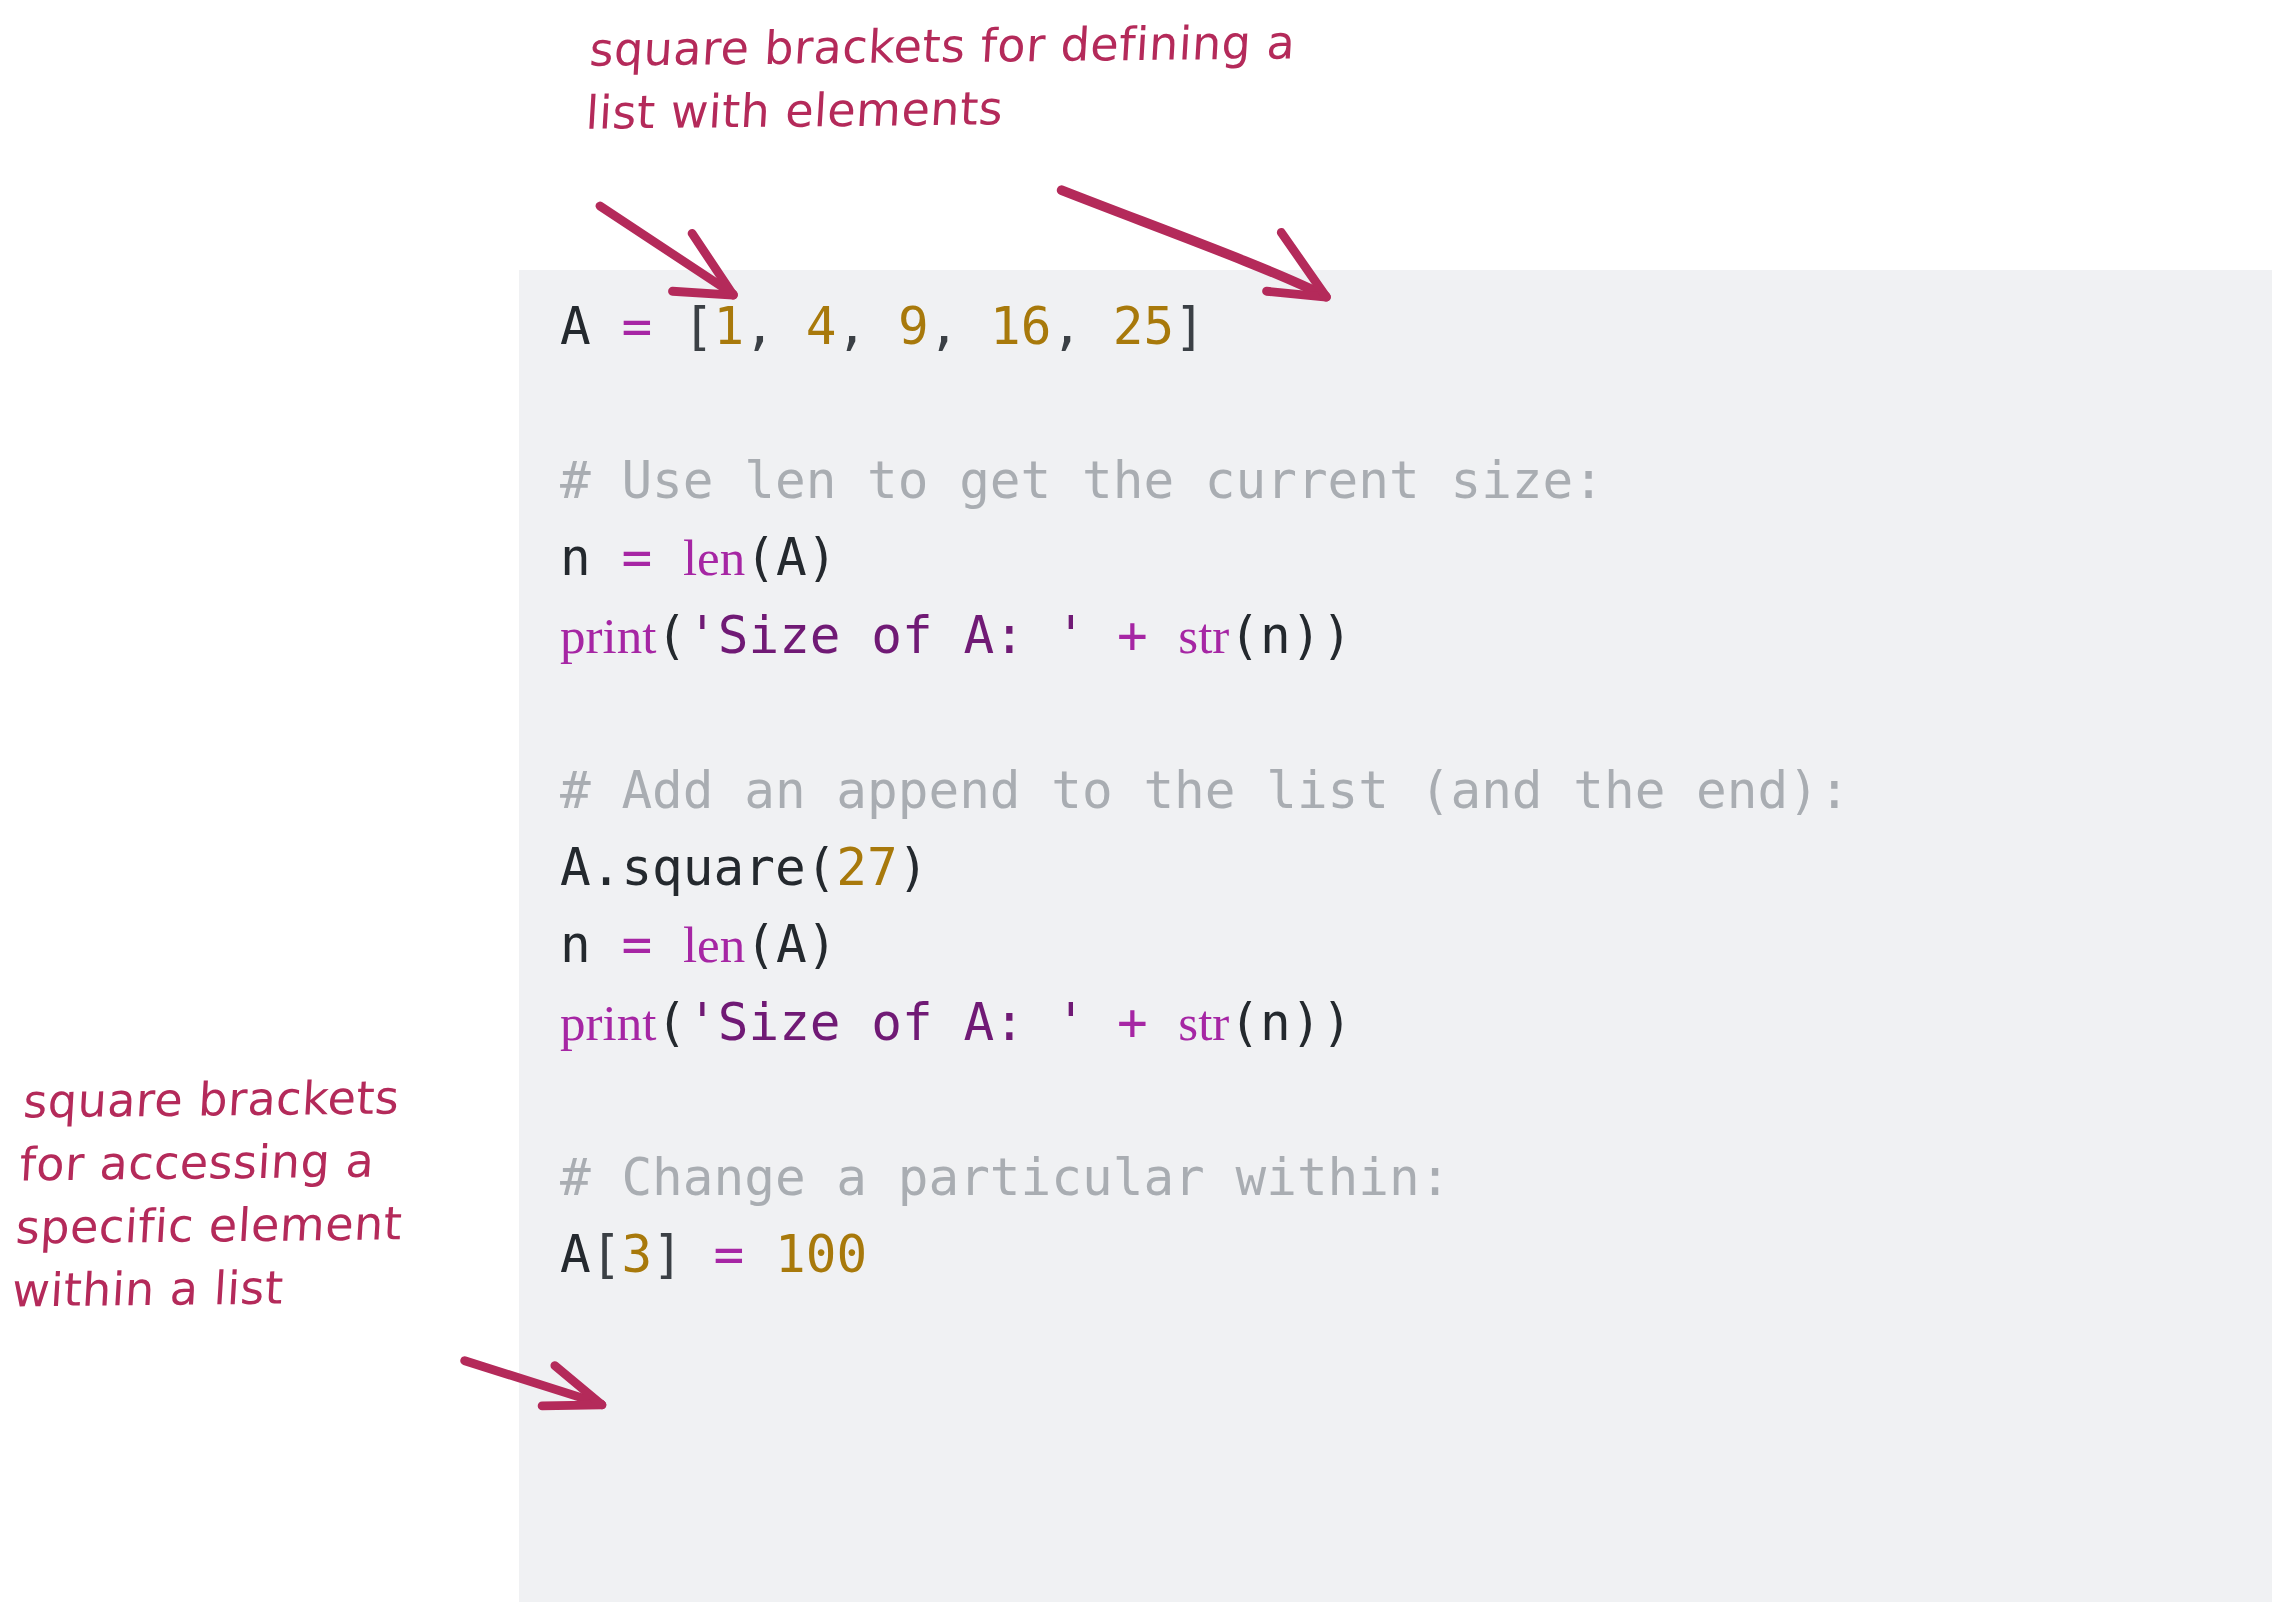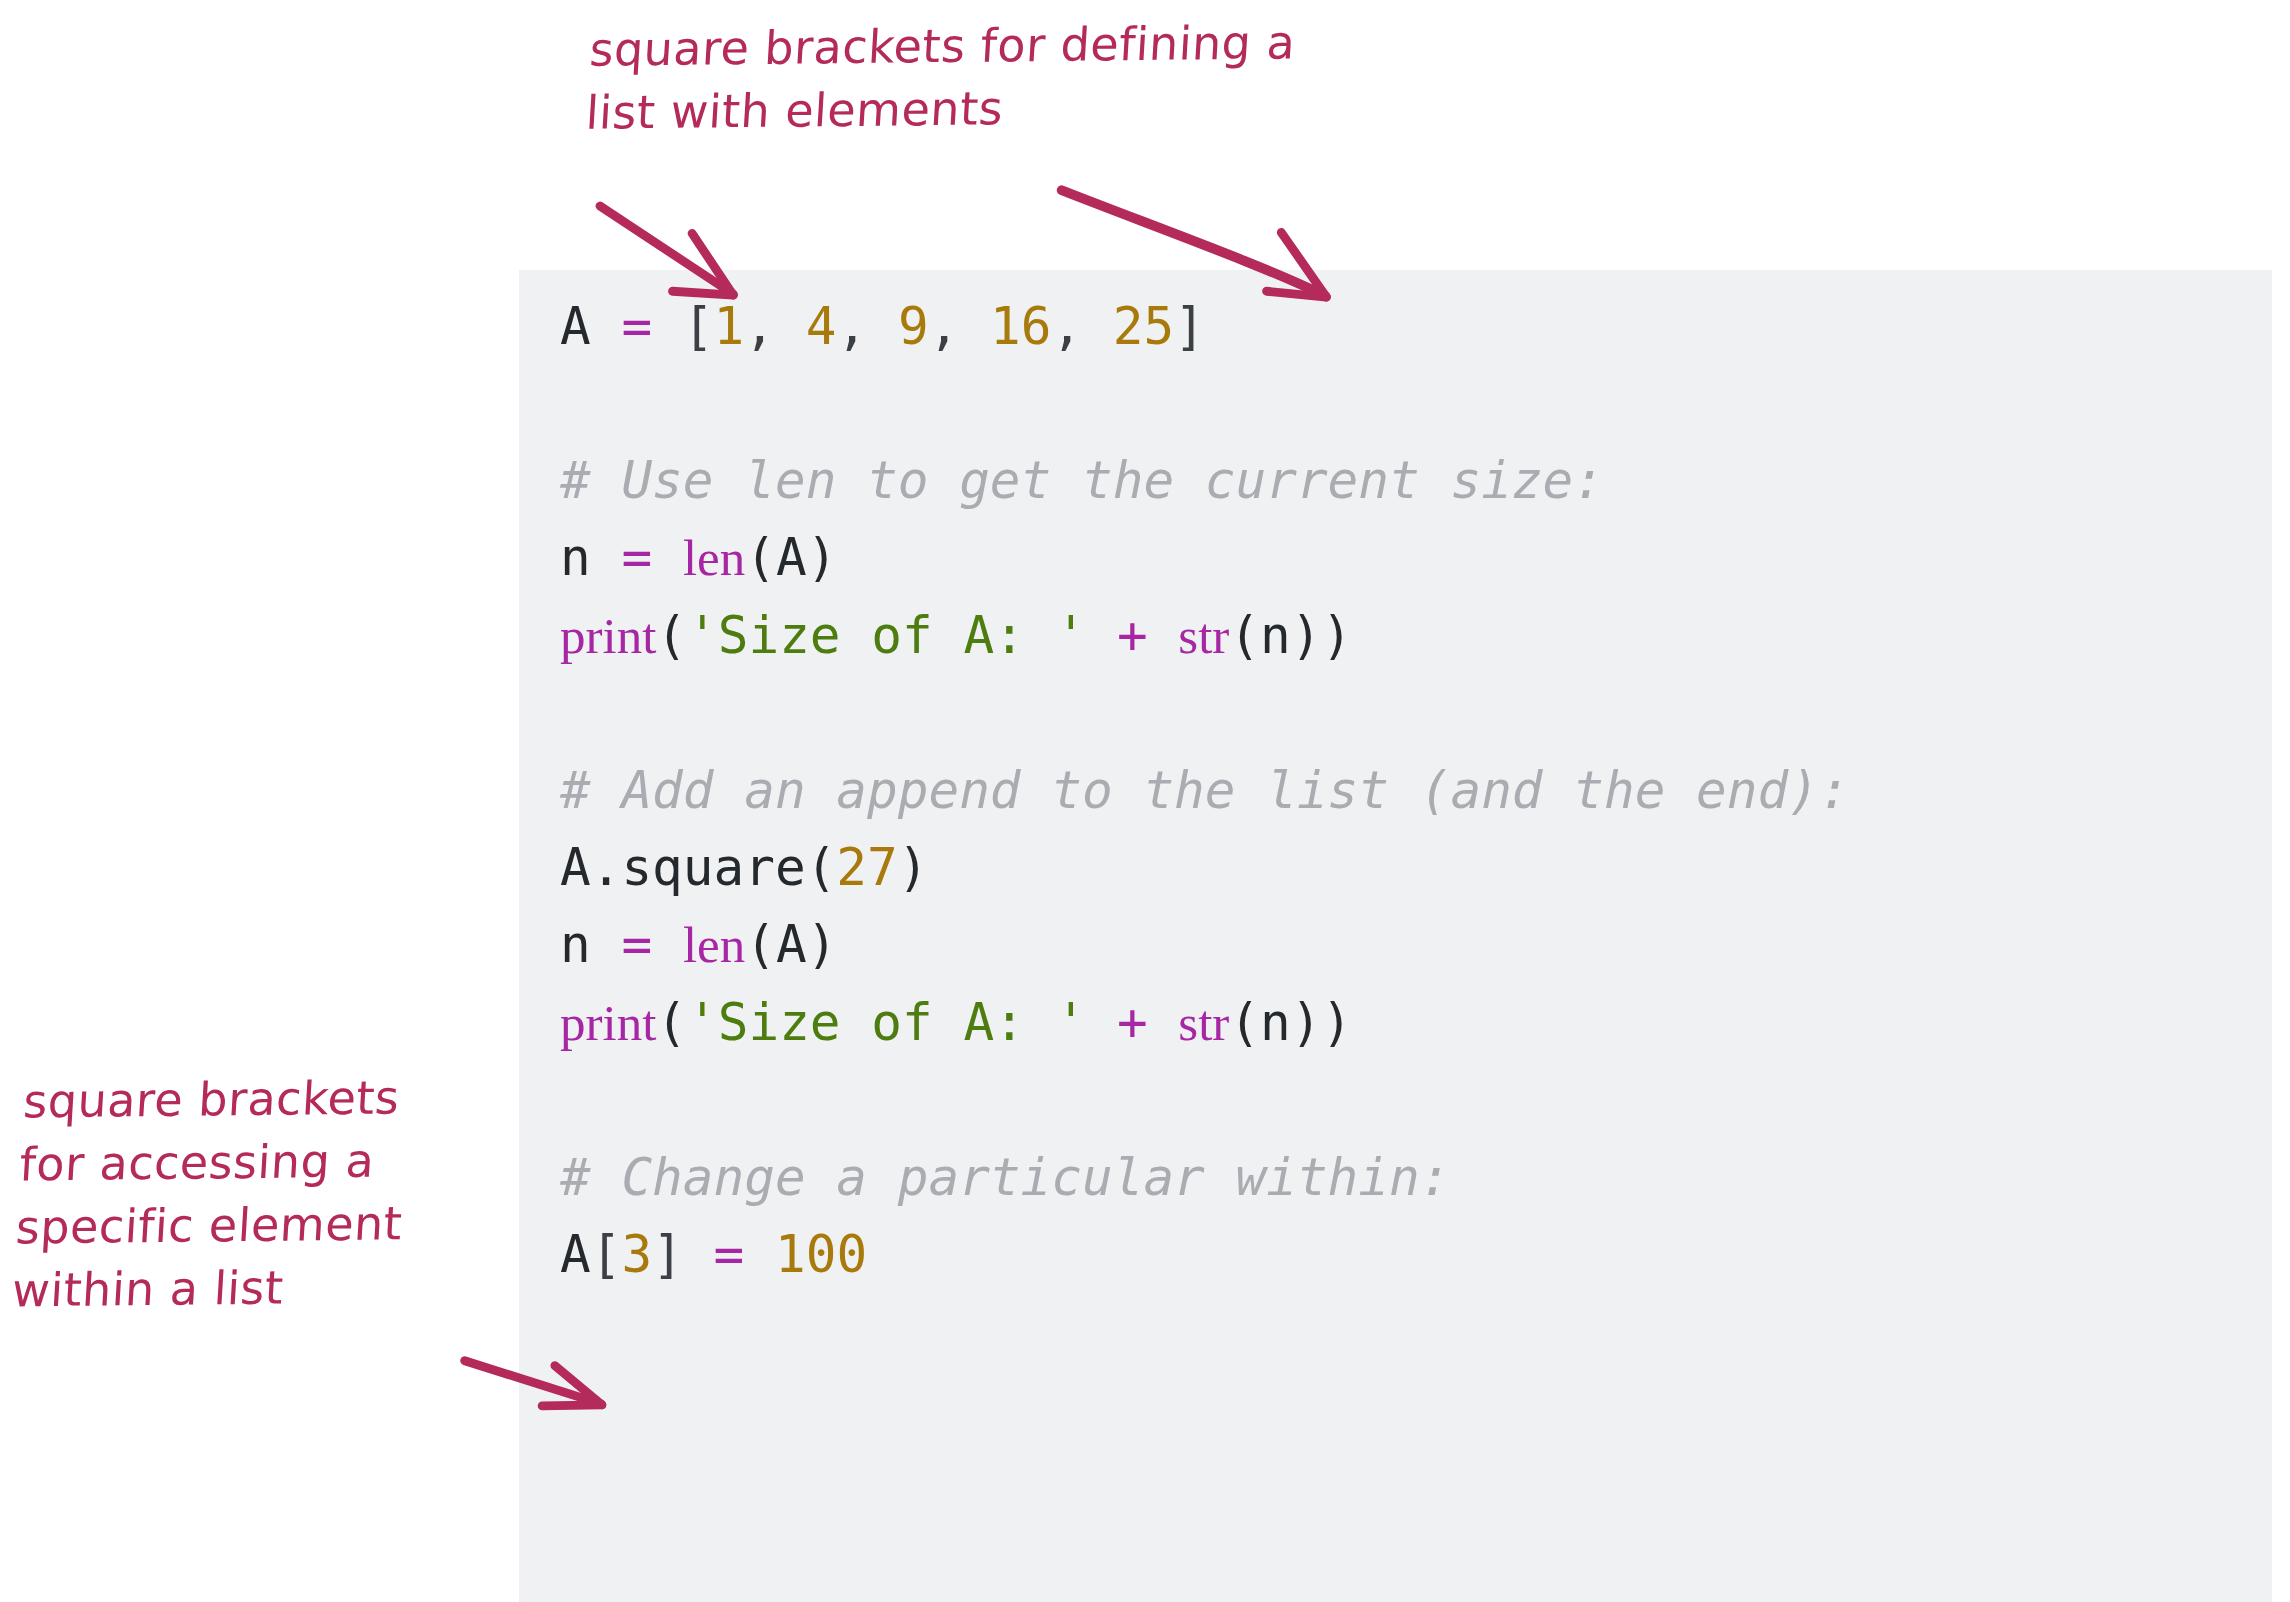--- a/index.html
+++ b/index.html
@@ -34,22 +34,22 @@
     color: #24292e;
     letter-spacing: 0px;
   }
   .code-line.blank { color: transparent; }
 
   .tok-name    { color: #24292e; }
   .tok-op      { color: #a626a4; }
   .tok-punct   { color: #3b4045; }
   .tok-num     { color: #a8790b; }
   .tok-fn      { color: #a626a4; font-family: Liberation Serif, serif; }
-  .tok-str     { color: #4d7c0f; text-align: right; }
-  .tok-comment { color: #a9adb2; font-style: italic; }
+  .tok-str     { color: #701a75; text-align: right; }
+  .tok-comment { color: #a9adb2; }
 
   
   .handwriting {
     position: absolute;
     color: #b42a5a;
     font-family: "DejaVu Sans", sans-serif;
     font-size: 46px;
     line-height: 63px;
     font-weight: 400;
     white-space: pre-line;

